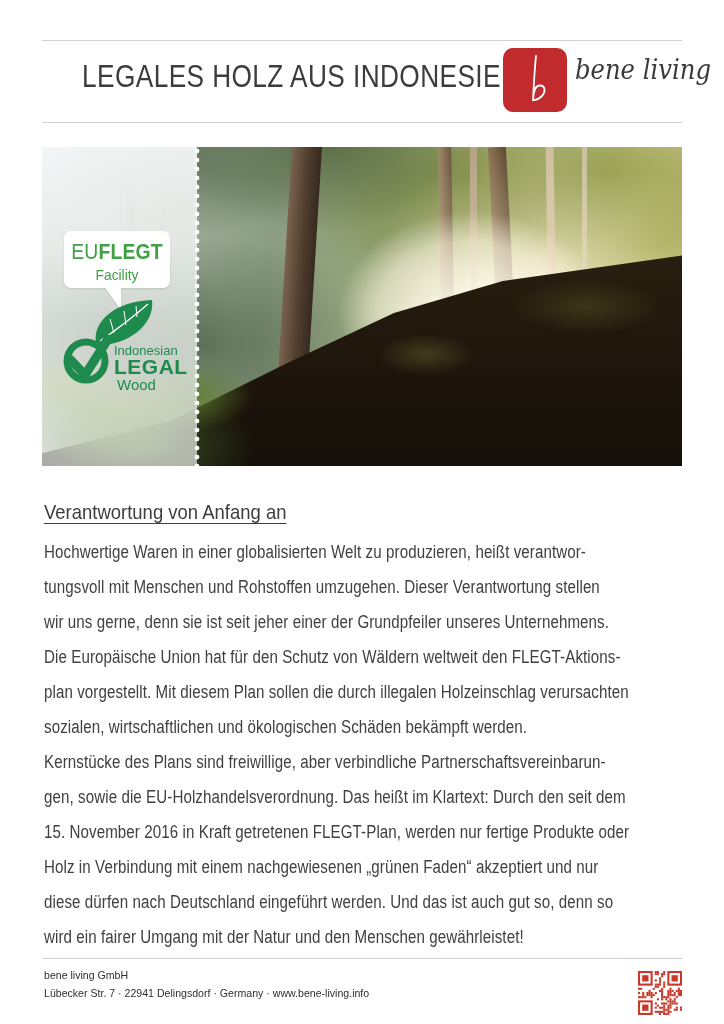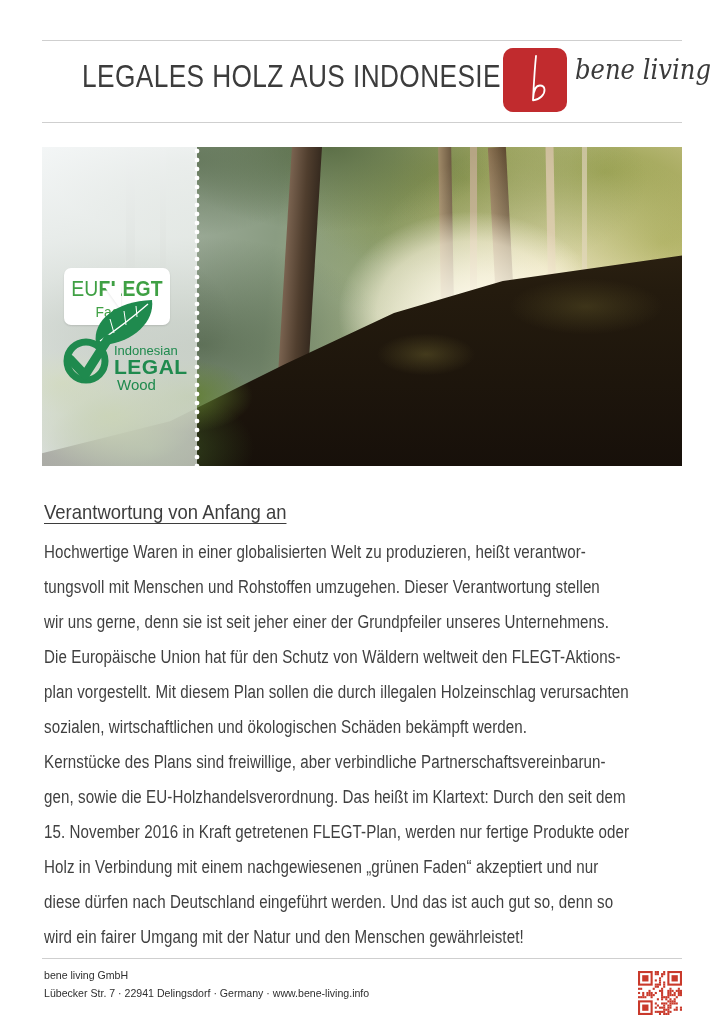--- a/index.html
+++ b/index.html
@@ -82,21 +82,20 @@
   .ph-frost { left:0; top:0; width:155px; height:100%;
     background:linear-gradient(180deg, rgba(248,250,251,0.92), rgba(233,237,234,0.78) 55%, rgba(228,232,226,0.72));
   }
   .ph-dots { left:152px; top:0; bottom:0; width:6px;
     background-image:radial-gradient(circle at 3px 4px, #ffffff 2px, rgba(255,255,255,0) 2.7px);
     background-size:6px 9px; background-repeat:repeat-y;
   }
   .flegt-bubble { left:22px; top:84px; width:106px; height:57px; background:#ffffff;
     border-radius:7px; text-align:center; box-shadow:0 1px 2px rgba(0,0,0,0.12);
     padding-top:8px;
-    margin-top:37px;
   }
   .flegt-line1 { font-size:22px; color:#3fa044; letter-spacing:0.2px;
      transform:scaleX(0.88); transform-origin:50% 0; white-space:nowrap; }
   .flegt-line1 b { font-weight:bold; }
   .flegt-line2 { font-size:15px; color:#3fa044; margin-top:1px;
      transform:scaleX(0.92); transform-origin:50% 0; }
   .bubble-tail { left:62px; top:139px; width:0; height:0;
     border-top:24px solid #ffffff; border-left:17px solid transparent;
     filter:drop-shadow(0 1px 1px rgba(0,0,0,0.1));
   }

